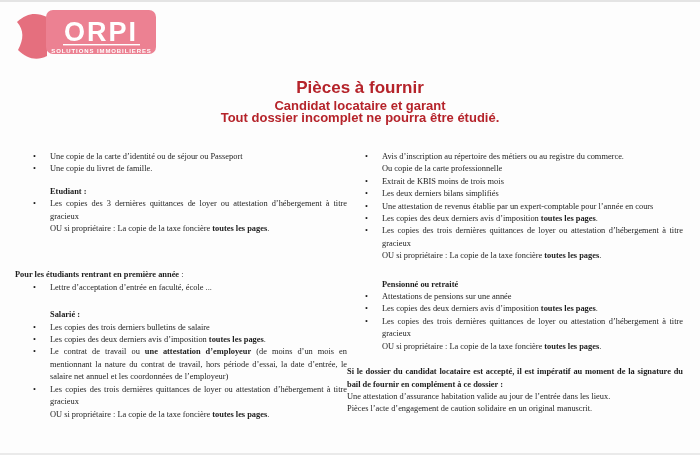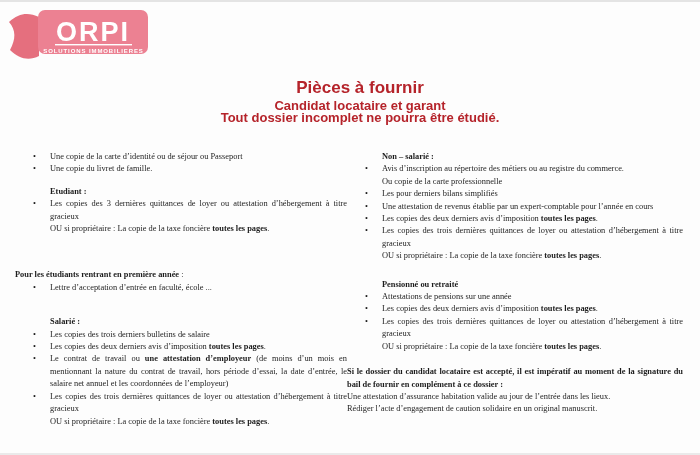--- a/index.html
+++ b/index.html
@@ -11,21 +11,21 @@
   *{box-sizing:border-box;}
   html,body{margin:0;padding:0;}
   body{
     width:700px;height:455px;
     background:#fdfdfd;
     font-family:"Liberation Sans",sans-serif;
     color:var(--ink);
     position:relative;overflow:hidden;
   }
   .page{position:absolute;inset:0;border-top:2px solid #e4e4e4;border-bottom:2px solid #eaeaea;}
-  .logo{position:absolute;left:8px;top:6px;width:142px;height:54px;}
+  .logo{position:absolute;left:16px;top:6px;width:142px;height:54px;}
   .logo svg{display:block;width:142px;height:54px;}
   .logo .brand{font-family:"Liberation Sans",sans-serif;font-weight:bold;font-size:27px;letter-spacing:2px;fill:#fff;}
   .logo .tagline{font-family:"Liberation Sans",sans-serif;font-weight:bold;font-size:6px;letter-spacing:0.9px;fill:#fff;}
   .header{position:absolute;top:76px;left:10px;width:100%;text-align:center;color:var(--accent);}
   .title{font-size:17px;font-weight:bold;line-height:20px;}
   .subtitle{font-size:13px;font-weight:bold;line-height:11.5px;}
   .subtitle.first{margin-top:2px;}
   .columns{
     position:absolute;top:149px;left:15px;width:682px;
     display:flex;align-items:flex-start;
@@ -36,21 +36,21 @@
   .b{font-weight:bold;}
   .heading{min-height:12.4px;}
   .heading.indent{margin-left:35px;}
   .blist{list-style:none;margin:0;padding:0;}
   .blist li{position:relative;padding-left:35px;}
   .blist li::before{content:"\2022";position:absolute;left:18px;top:0;}
   .itext{text-align:justify;}
   .pline.just{text-align:justify;}
   .block[data-block="student"]{margin-top:10px;}
   .block[data-block="students-first-year"]{margin-top:34px;}
-  .block[data-block="salaried"]{margin-top:22px;}
+  .block[data-block="salaried"]{margin-top:15px;}
   .block[data-block="pensioner"]{margin-top:16px;}
   .block[data-block="final-requirements"]{margin-top:13px;}
 </style>
 </head>
 <body>
 
 <div class="page">
 
   <div class="logo">
     <svg viewBox="0 0 142 54">
@@ -111,28 +111,30 @@
             </li>
             <li>
               <div class="itext"><span>Les copies des trois dernières quittances de loyer ou attestation d’hébergement à titre gracieux</span></div>
               <div class="subline"><span>OU si propriétaire : La copie de la taxe foncière </span><span class="b">toutes les pages</span><span>.</span></div>
             </li>
           </ul>
         </div>
       </div>
     <div class="col col-right">
         <div class="block" data-block="non-salaried">
-          <div class="heading indent"><span class="b">Non – salarié :</span></div>
           <ul class="blist">
             <li>
               <div class="itext"><span>Avis d’inscription au répertoire des métiers ou au registre du commerce.</span></div>
               <div class="subline"><span>Ou copie de la carte professionnelle</span></div>
             </li>
             <li>
-              <div class="itext"><span>Les pour derniers bilans simplifiés</span></div>
+              <div class="itext"><span>Extrait de KBIS moins de trois mois</span></div>
+            </li>
+            <li>
+              <div class="itext"><span>Les deux derniers bilans simplifiés</span></div>
             </li>
             <li>
               <div class="itext"><span>Une attestation de revenus établie par un expert-comptable pour l’année en cours</span></div>
             </li>
             <li>
               <div class="itext"><span>Les copies des deux derniers avis d’imposition </span><span class="b">toutes les pages</span><span>.</span></div>
             </li>
             <li>
               <div class="itext"><span>Les copies des trois dernières quittances de loyer ou attestation d’hébergement à titre gracieux</span></div>
               <div class="subline"><span>OU si propriétaire : La copie de la taxe foncière </span><span class="b">toutes les pages</span><span>.</span></div>
@@ -150,18 +152,18 @@
             </li>
             <li>
               <div class="itext"><span>Les copies des trois dernières quittances de loyer ou attestation d’hébergement à titre gracieux</span></div>
               <div class="subline"><span>OU si propriétaire : La copie de la taxe foncière </span><span class="b">toutes les pages</span><span>.</span></div>
             </li>
           </ul>
         </div>
         <div class="block" data-block="final-requirements">
           <div class="pline just"><span class="b">Si le dossier du candidat locataire est accepté, il est impératif au moment de la signature du bail de fournir en complément à ce dossier :</span></div>
           <div class="pline"><span>Une attestation d’assurance habitation valide au jour de l’entrée dans les lieux.</span></div>
-          <div class="pline"><span>Rédiger l’acte d’engagement de caution solidaire en un original manuscrit.</span></div>
+          <div class="pline"><span>Pièces l’acte d’engagement de caution solidaire en un original manuscrit.</span></div>
         </div>
       </div>
   </div>
 
 </div>
 
 </body></html>

